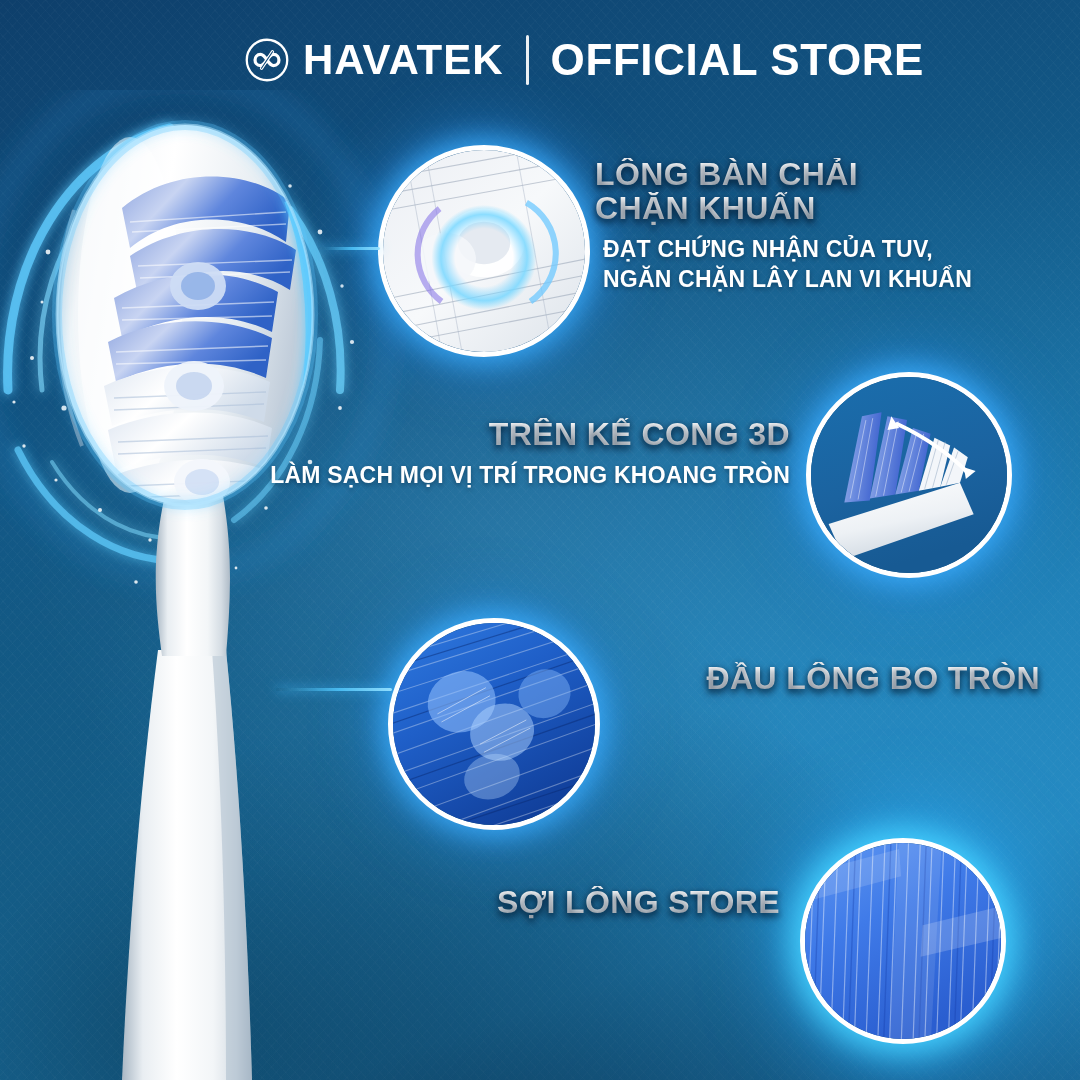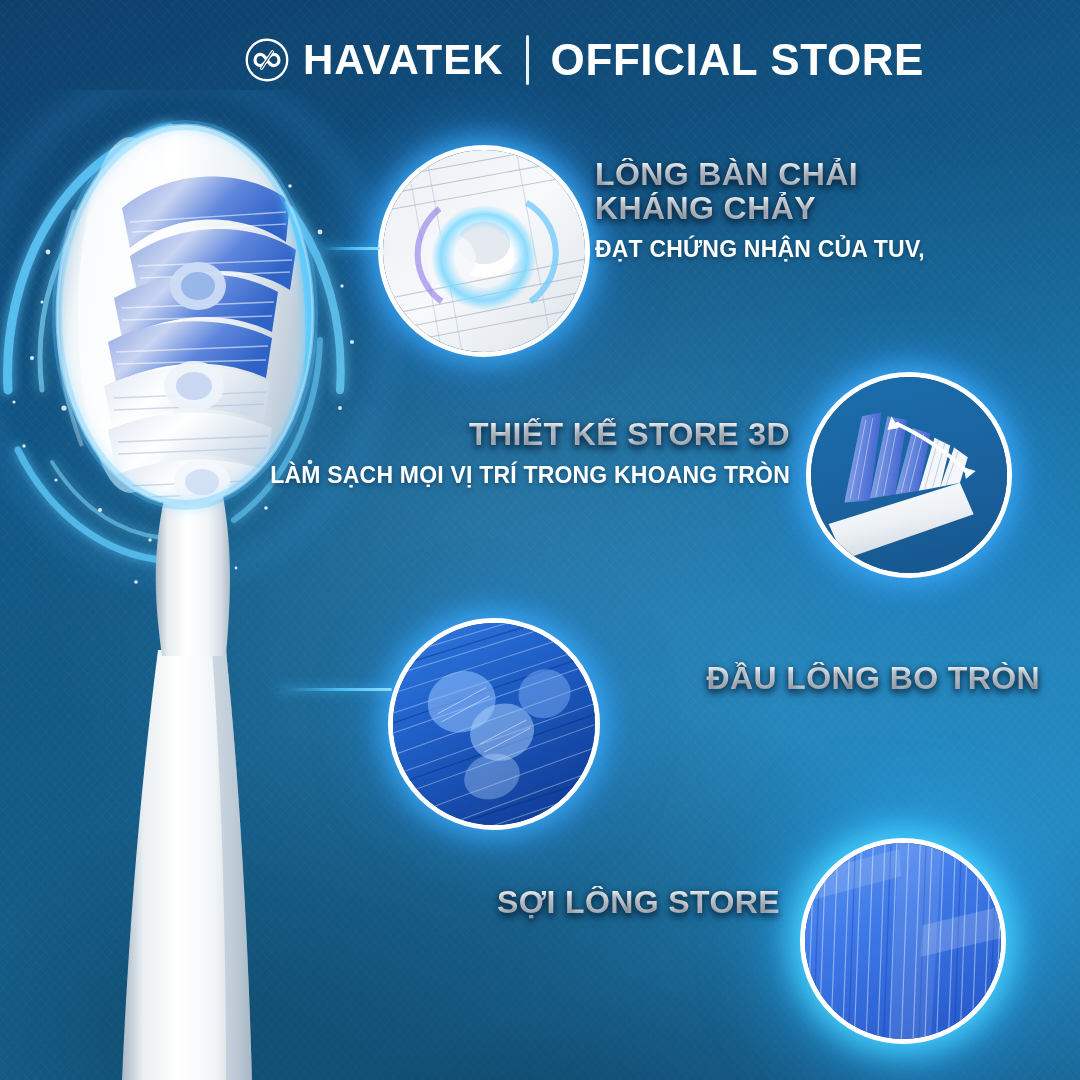--- a/index.html
+++ b/index.html
@@ -137,21 +137,21 @@
     text-shadow: 0 3px 6px rgba(3,28,52,0.55);
     filter: drop-shadow(0 2px 3px rgba(3,25,48,0.55));
     white-space: nowrap;
   }
   .f-sub {
     font-size: 23px;
     font-weight: 700;
     line-height: 1.22;
     letter-spacing: 0.2px;
     color: #ffffff;
-    margin: 9px 0 0 0;
+    margin: 9px 0 0 8px;
     text-shadow: 0 2px 4px rgba(3,28,52,0.45);
     white-space: nowrap;
   }
   .connector {
     position: absolute;
     height: 3px;
     border-radius: 2px;
     z-index: 20;
   }
   .connector.to-right {
@@ -364,22 +364,23 @@
         <ellipse cx="100" cy="92" rx="40" ry="34" fill="#ffffff" opacity="0.9"></ellipse>
         <ellipse cx="100" cy="92" rx="26" ry="21" fill="#e2e8f0" opacity="0.9"></ellipse>
         <ellipse cx="62" cy="108" rx="30" ry="26" fill="#f4f7fa" opacity="0.85"></ellipse>
         <circle cx="100" cy="104" r="62" fill="url(#f1glow)"></circle>
         <path d="M 58 150 A 58 58 0 0 1 56 58" fill="none" stroke="rgba(130,110,230,0.55)" stroke-width="6"></path>
         <path d="M 142 52 A 58 58 0 0 1 146 150" fill="none" stroke="rgba(110,200,255,0.75)" stroke-width="6"></path>
       </svg>
     </div>
     <div class="txt right" style="left:595px; top:158px; width:420px;">
       <div class="f-title">LÔNG BÀN CHẢI</div>
-      <div class="f-title">KHÁNG CHẢY</div>
+      <div class="f-title">CHẶN KHUẨN</div>
       <div class="f-sub">ĐẠT CHỨNG NHẬN CỦA TUV,</div>
+      <div class="f-sub" style="margin-top:2px;">NGĂN CHẶN LÂY LAN VI KHUẨN</div>
     </div>
   </div>
 
   <div class="feature">
     <div class="circle" style="left:806px; top:372px; width:196px; height:196px;">
       <svg viewBox="0 0 200 200">
         <defs>
           <linearGradient id="f2bg" x1="0" y1="0" x2="0.3" y2="1">
             <stop offset="0%" stop-color="#1a6ead"></stop>
             <stop offset="60%" stop-color="#1b63a0"></stop>
@@ -423,21 +424,21 @@
             <path d="M 124 113 L 137 66"></path>
           <path d="M 138 110 L 150 76"></path>
         </g>
 
         <path d="M 88 48 C 118 62 146 82 160 98" fill="none" stroke="#ffffff" stroke-width="4" stroke-linecap="round"></path>
         <path d="M 82 40 L 90 52 L 78 54 Z" fill="#ffffff"></path>
         <path d="M 168 96 L 156 92 L 158 104 Z" fill="#ffffff"></path>
       </svg>
     </div>
     <div class="txt left" style="left:250px; top:418px; width:540px;">
-      <div class="f-title" style="text-align:right;">THIẾT KẾ STORE 3D</div>
+      <div class="f-title" style="text-align:right;">TRÊN KẾ CONG 3D</div>
       <div class="f-sub" style="text-align:right;">LÀM SẠCH MỌI VỊ TRÍ TRONG KHOANG TRÒN</div>
     </div>
   </div>
 
   <div class="feature">
     <div class="connector to-right" style="left:276px; top:688px; width:116px;"></div>
     <div class="circle" style="left:388px; top:618px; width:202px; height:202px;">
       <svg viewBox="0 0 200 200">
         <defs>
           <linearGradient id="f3bg" x1="0" y1="0" x2="0.6" y2="1">

